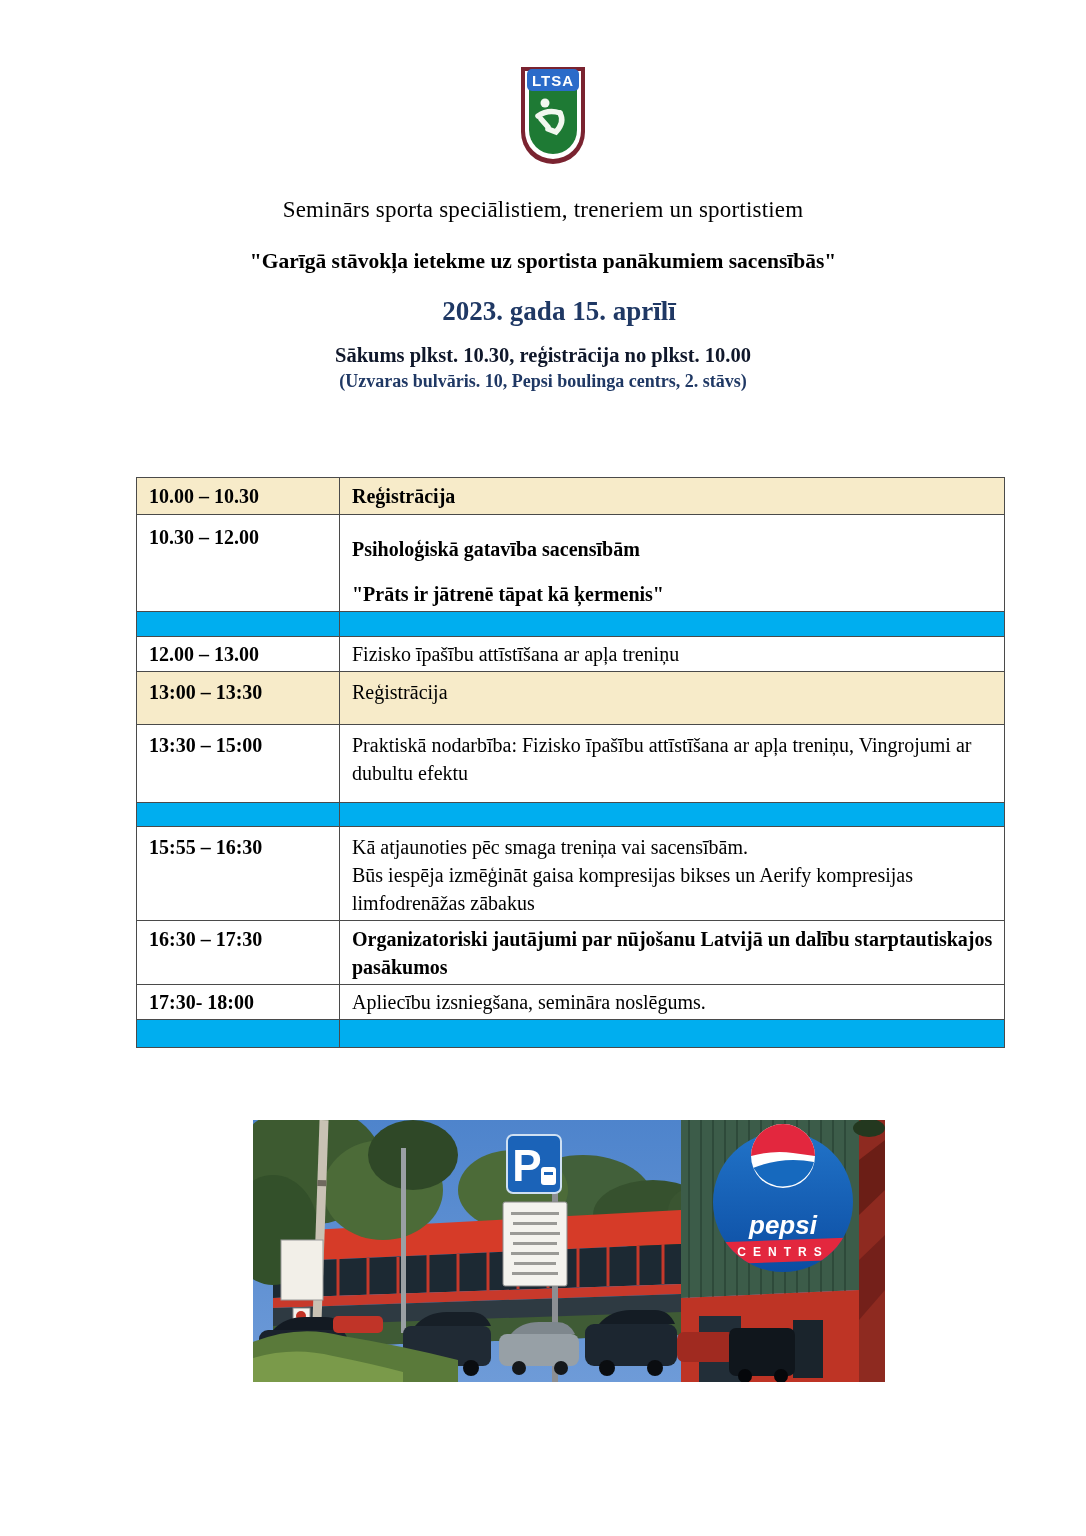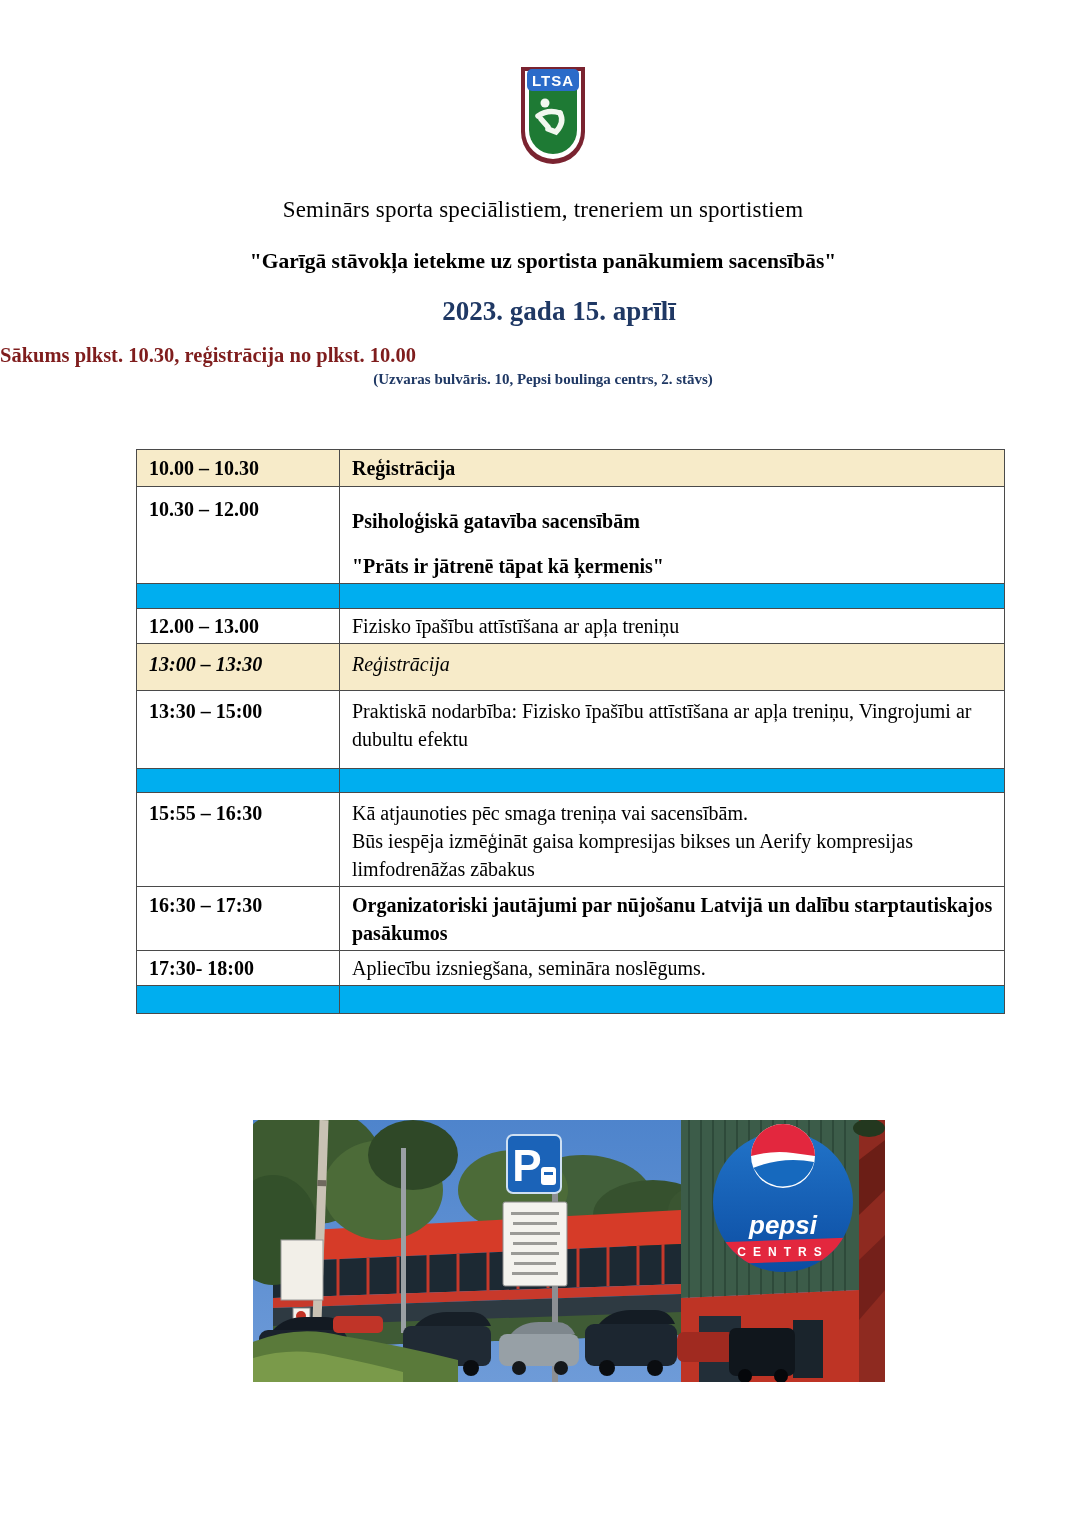--- a/index.html
+++ b/index.html
@@ -3,32 +3,32 @@
 <meta charset="utf-8">
 <style>
   html,body{margin:0;padding:0;background:#ffffff;}
   .page{position:relative;width:1086px;height:1536px;background:#ffffff;overflow:hidden;
         font-family:"Liberation Serif","DejaVu Serif",serif;color:#000;}
   
   .logo-wrap{position:absolute;left:518px;top:66px;width:70px;height:102px;}
   .title1{position:absolute;left:0;top:197px;width:100%;text-align:center;font-size:23px;letter-spacing:0.2px;}
   .title2{position:absolute;left:0;top:249px;width:100%;text-align:center;font-size:21.5px;font-weight:bold;}
   .dateline{position:absolute;left:0;top:296px;width:100%;text-align:center;font-size:27px;font-weight:bold;color:#1F3864;margin-left:16px;}
-  .infoline1{position:absolute;left:0;top:344px;width:100%;font-size:20.5px;font-weight:bold;color:#7f1d1d;}
-  .infoline2{position:absolute;left:0;top:371px;width:100%;text-align:center;font-size:15px;font-weight:bold;color:#1F3864;}
+  .infoline1{position:absolute;left:0;top:344px;width:100%;text-align:center;font-size:20.5px;font-weight:bold;color:#0f172a;}
+  .infoline2{position:absolute;left:0;top:371px;width:100%;text-align:center;font-size:18px;font-weight:bold;color:#1F3864;}
   
-  table.sched{position:absolute;left:136px;top:449px;width:869px;border-collapse:collapse;table-layout:fixed;}
+  table.sched{position:absolute;left:136px;top:477px;width:869px;border-collapse:collapse;table-layout:fixed;}
   table.sched td{border:1.6px solid #4a4a4a;font-size:20px;padding:3px 10px 3px 12px;vertical-align:middle;line-height:28px;}
   td.col-time{width:180px;font-weight:bold;white-space:nowrap;}
   tr.bg-cream td{background:#F7EBC9;}
   tr.bg-white td{background:#FFFFFF;}
   tr.bg-blue td{background:#00AEEF;}
   tr.bold-row td{font-weight:bold;}
   tr.h37{height:37px;} tr.h88{height:88px;} tr.h25{height:25px;} tr.h31{height:31px;}
-  tr.h41{height:47px;font-style:italic;} tr.h70{height:78px;} tr.h24{height:24px;} tr.h94{height:94px;}
+  tr.h41{height:53px;} tr.h70{height:78px;} tr.h24{height:24px;} tr.h94{height:94px;}
   tr.h62{height:62px;padding-left:36px;} tr.h28{height:28px;}
   .line-gap{margin-top:17px;}
   
   .photo-wrap{position:absolute;left:253px;top:1120px;width:632px;height:262px;}
   svg{display:block;}
 </style>
 </head>
 <body>
 
 <div class="page">

